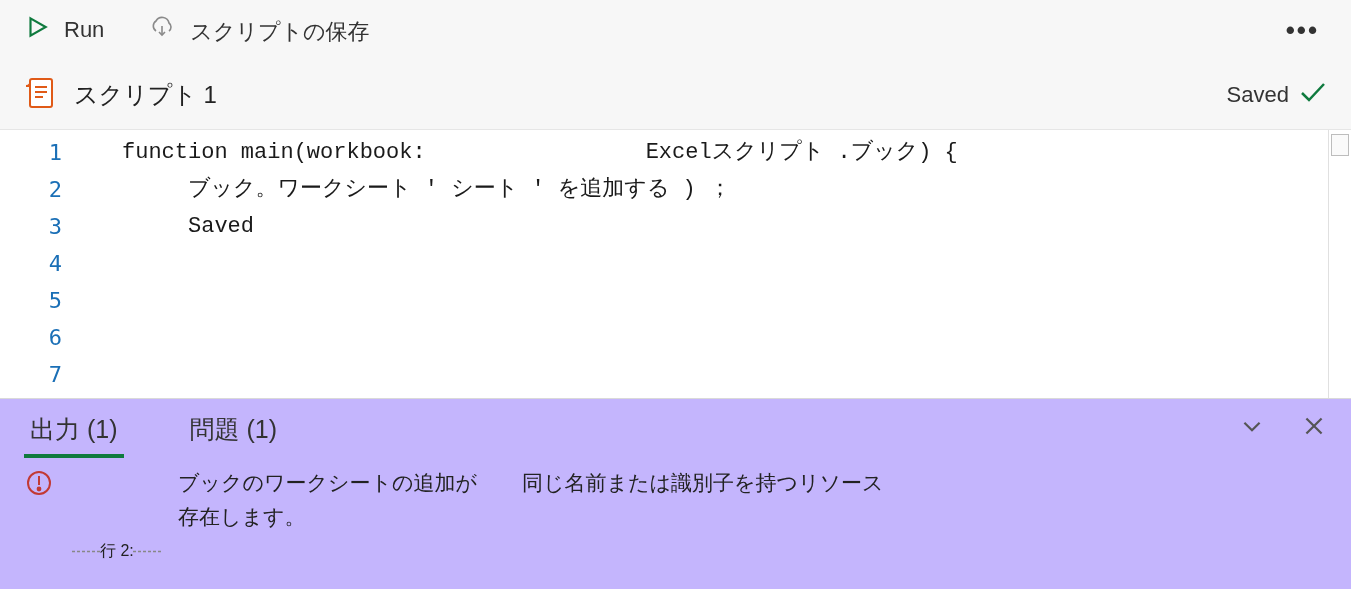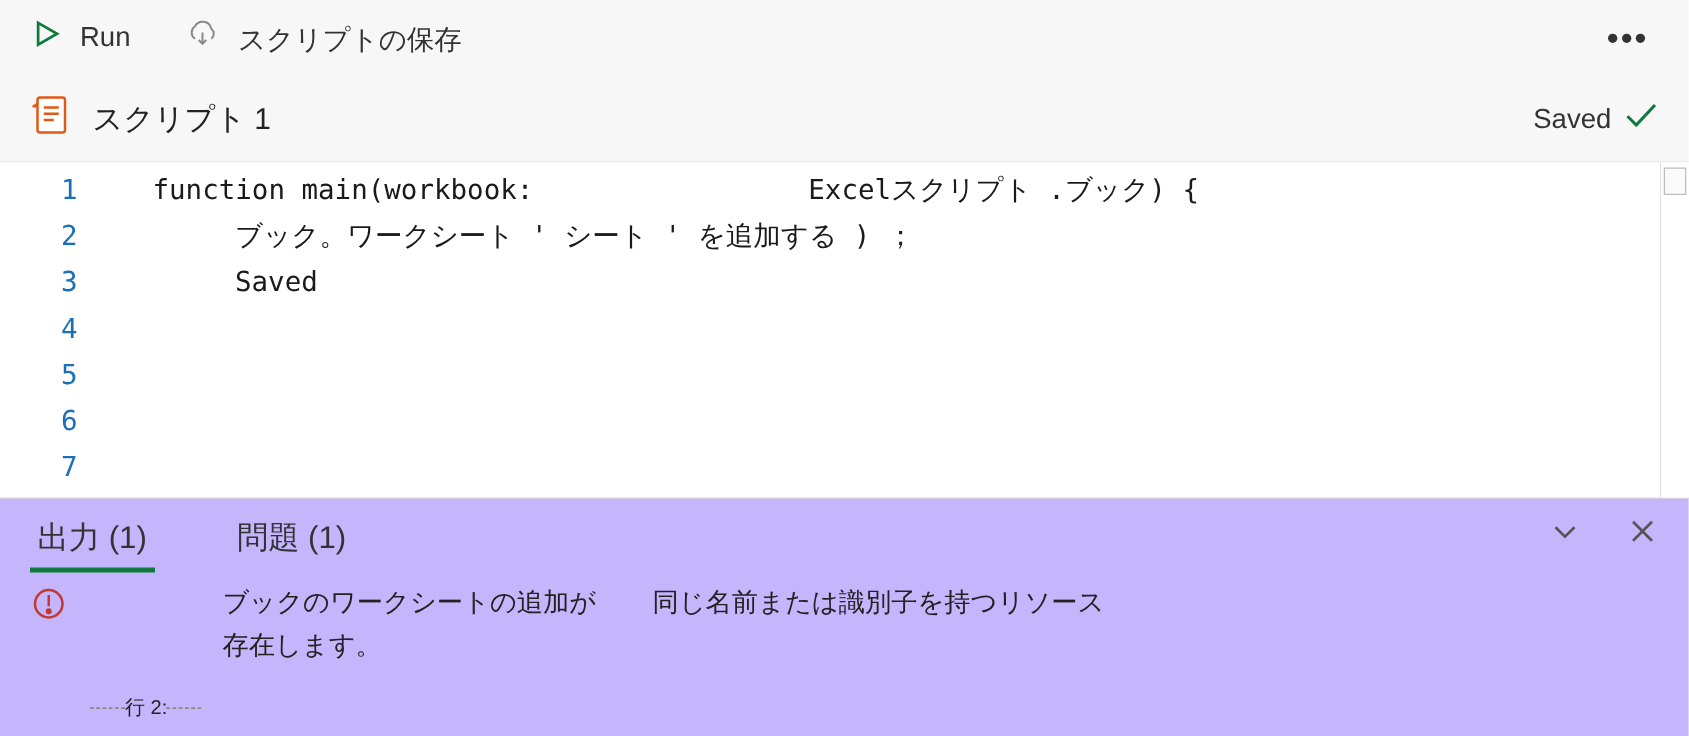--- a/index.html
+++ b/index.html
@@ -18,21 +18,21 @@
   .script-header { height: 70px; background: #f7f7f7; display: flex; align-items: center; padding: 0 24px; gap: 16px; border-bottom: 1px solid #e6e6e6; }
   .script-icon svg { width: 34px; height: 34px; }
   .script-name { font-size: 24px; color: #222; flex: 1; }
   .saved-status { display: flex; align-items: center; gap: 10px; font-size: 22px; color: #333; }
   .saved-status svg { width: 28px; height: 24px; }
 
   
   .editor { display: flex; height: 268px; background: #fff; position: relative; }
   .gutter { width: 80px; text-align: right; padding-right: 18px; padding-top: 4px; font-family: Consolas, monospace; font-size: 22px; color: #1a6fb6; line-height: 37px; user-select: none; }
   .code-area { flex: 1; padding-top: 4px; font-family: Consolas, "Meiryo", monospace; font-size: 22px; line-height: 37px; position: relative; border-right: 1px solid #e0e0e0; }
-  .code-line { white-space: pre; padding-left: 42px; }
+  .code-line { white-space: pre; padding-left: 42px; font-family: Liberation Mono, monospace; }
   .code-line.indent { padding-left: 108px; }
   .code-line .seg2 { display: inline-block; margin-left: 220px; }
   .scrollbar-stub { width: 22px; background: #fff; position: relative; }
   .scrollbar-stub::before { content: ""; position: absolute; top: 4px; left: 2px; right: 2px; height: 20px; border: 1px solid #bdbdbd; background: #fafafa; }
 
   
   .panel { border-top: 1px solid #d9d9d9; background: #c4b5fd; height: 191px; display: flex; flex-direction: column; }
   .panel-tabs { display: flex; align-items: center; height: 62px; padding: 0 24px 0 26px; gap: 64px; }
   .panel-tab { font-size: 25px; padding: 14px 4px 10px 4px; color: #333; cursor: pointer; position: relative; }
   .panel-tab.active { font-weight: 400; }
@@ -146,20 +146,20 @@
   <div class="panel-body">
     <span class="err-icon">
       <svg viewBox="0 0 26 26" fill="none" stroke="#c23934" stroke-width="2">
         <circle cx="13" cy="13" r="11"></circle>
         <line x1="13" y1="6" x2="13" y2="15"></line>
         <circle cx="13" cy="19" r="1.4" fill="#c23934"></circle>
       </svg>
     </span>
     <div class="err-cols">
       <div class="err-col c1">
-        <div style="font-size:16px;margin-top:15px;"><span class="under">　　</span><span>行 2:</span><span class="under">　　</span></div>
+        <div style="font-size:16px;"><span class="under">　　</span><span>行 2:</span><span class="under">　　</span></div>
         
       </div>
       <div class="err-col c2">ブックのワークシートの追加が存在します。</div>
       <div class="err-col c3">同じ名前または識別子を持つリソース</div>
     </div>
   </div>
 </div>
 
 </body></html>

